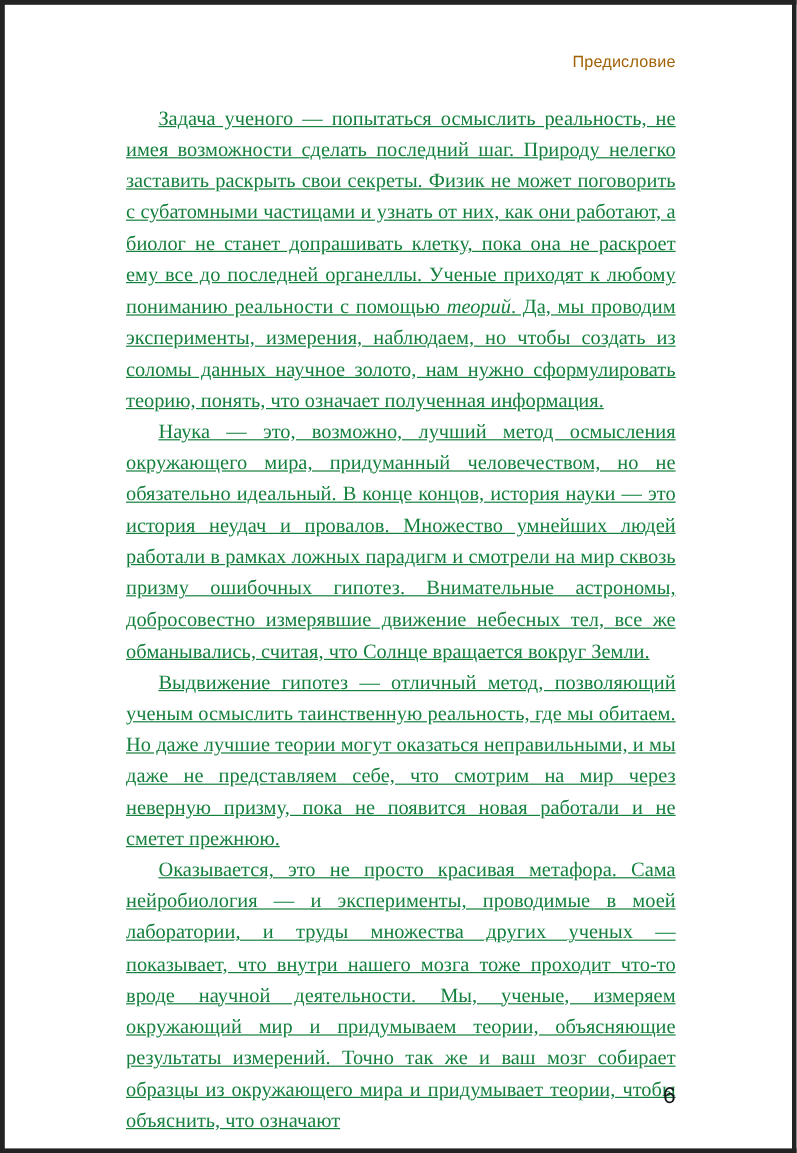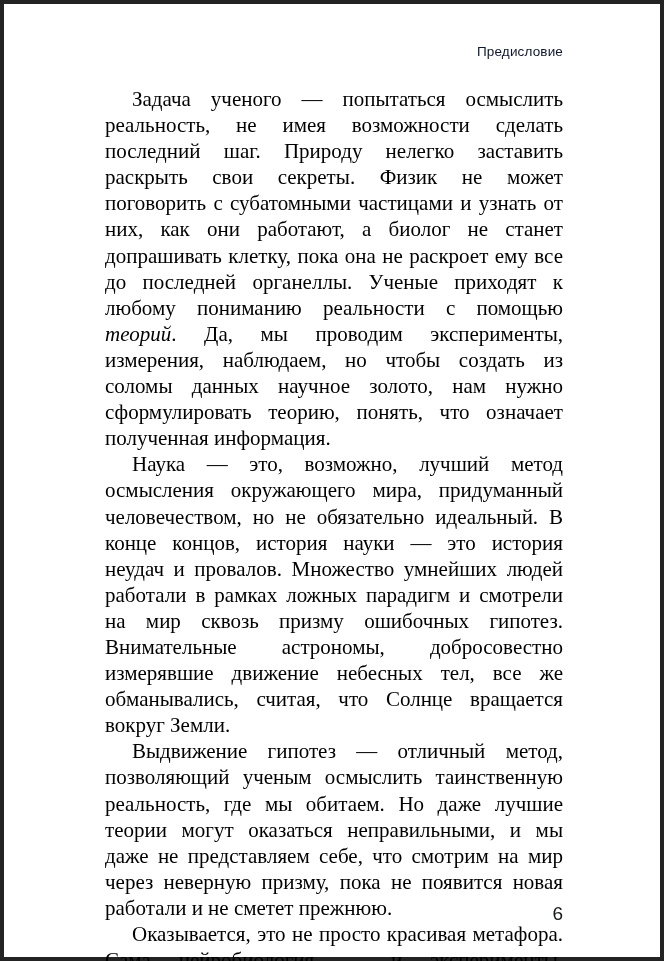--- a/index.html
+++ b/index.html
@@ -34,40 +34,41 @@
 
   .running-head {
     position: absolute;
     top: 44px;
     left: 105px;
     width: 458px;
     text-align: right;
     font-family: "Liberation Sans", "DejaVu Sans", sans-serif;
     font-size: 13.5px;
     letter-spacing: 0.15px;
-    color: #0f172a;
+    color: #a16207;
     white-space: nowrap;
   }
 
   .text-block {
     position: absolute;
     top: 86px;
     left: 105px;
     width: 458px;
   }
 
   .body-paragraph {
     margin: 0;
     text-align: justify;
     text-justify: inter-word;
     text-indent: 27px;
-    font-size: 21px;
+    font-size: 17px;
     line-height: 26.1px;
-    color: #000000;
+    color: #15803d;
     hyphens: manual;
+    text-decoration: underline;
     -webkit-hyphens: manual;
   }
 
   .body-paragraph em {
     font-style: italic;
   }
 
   .folio {
     position: absolute;
     top: 903px;

